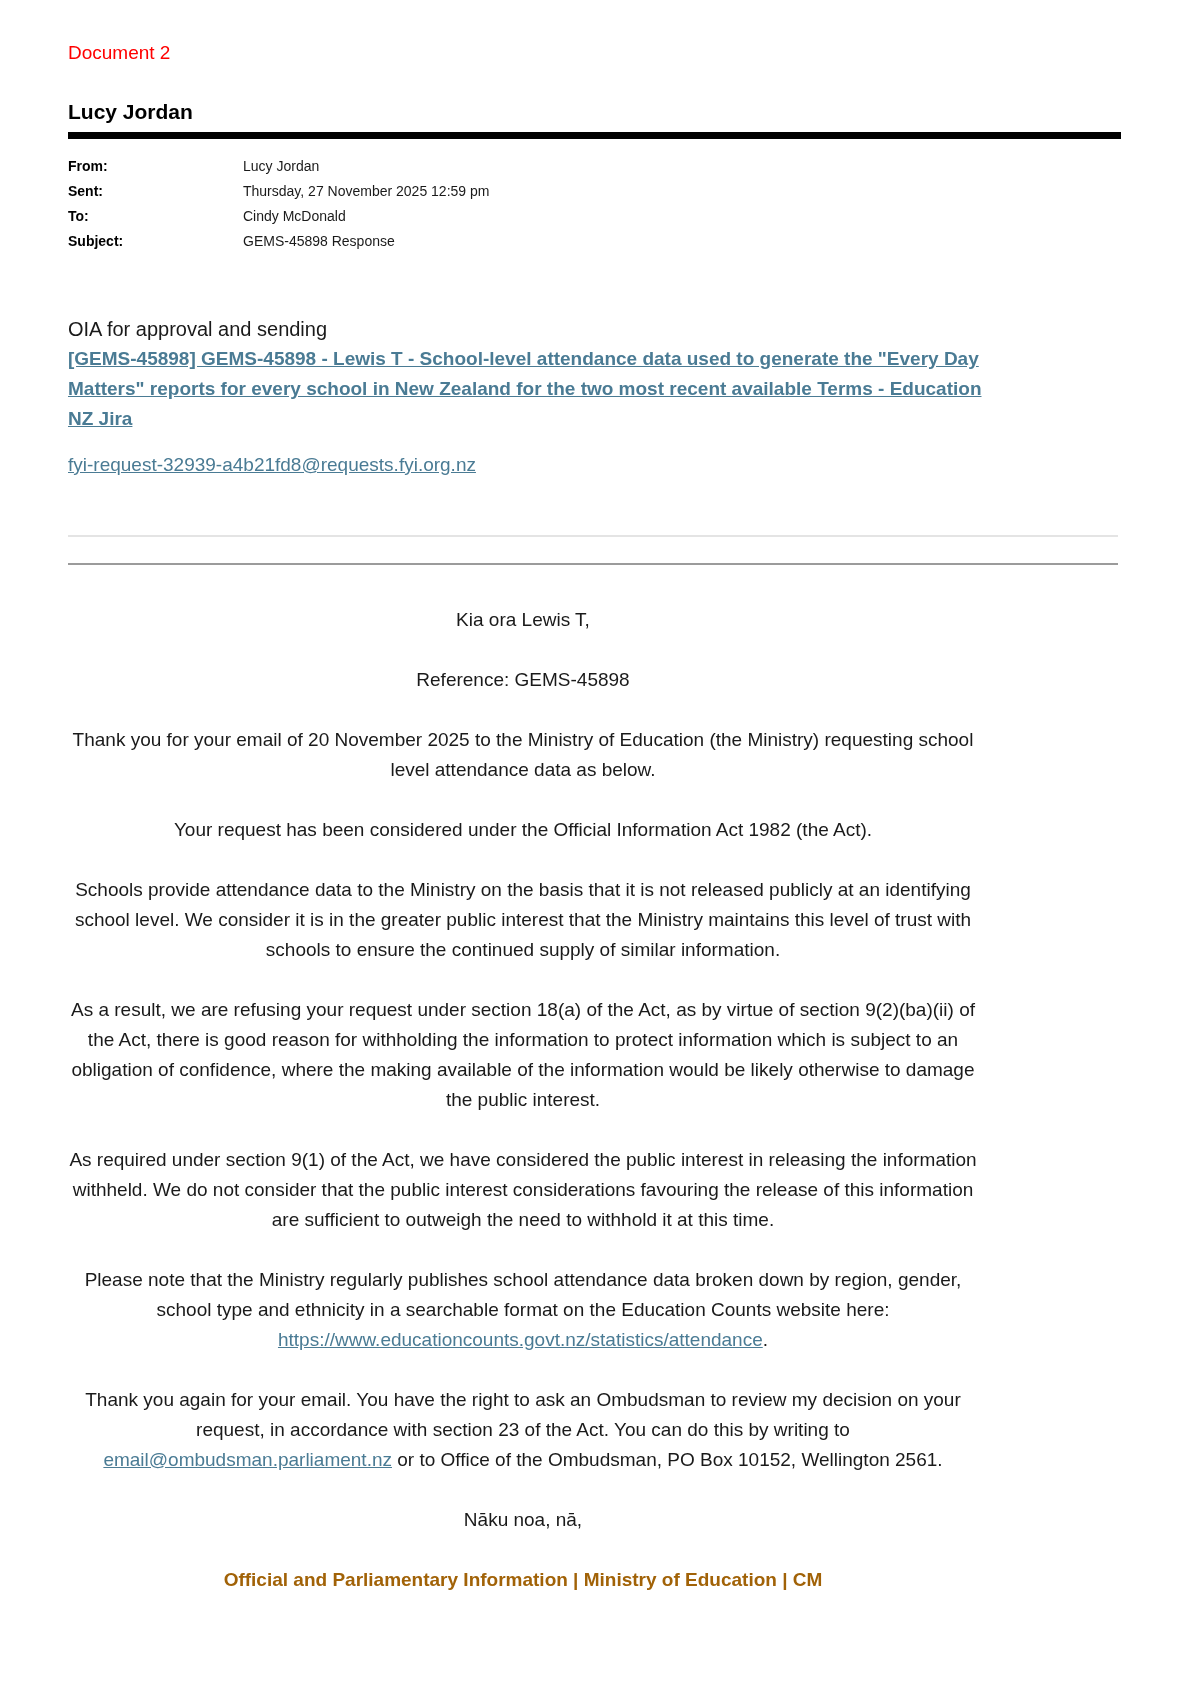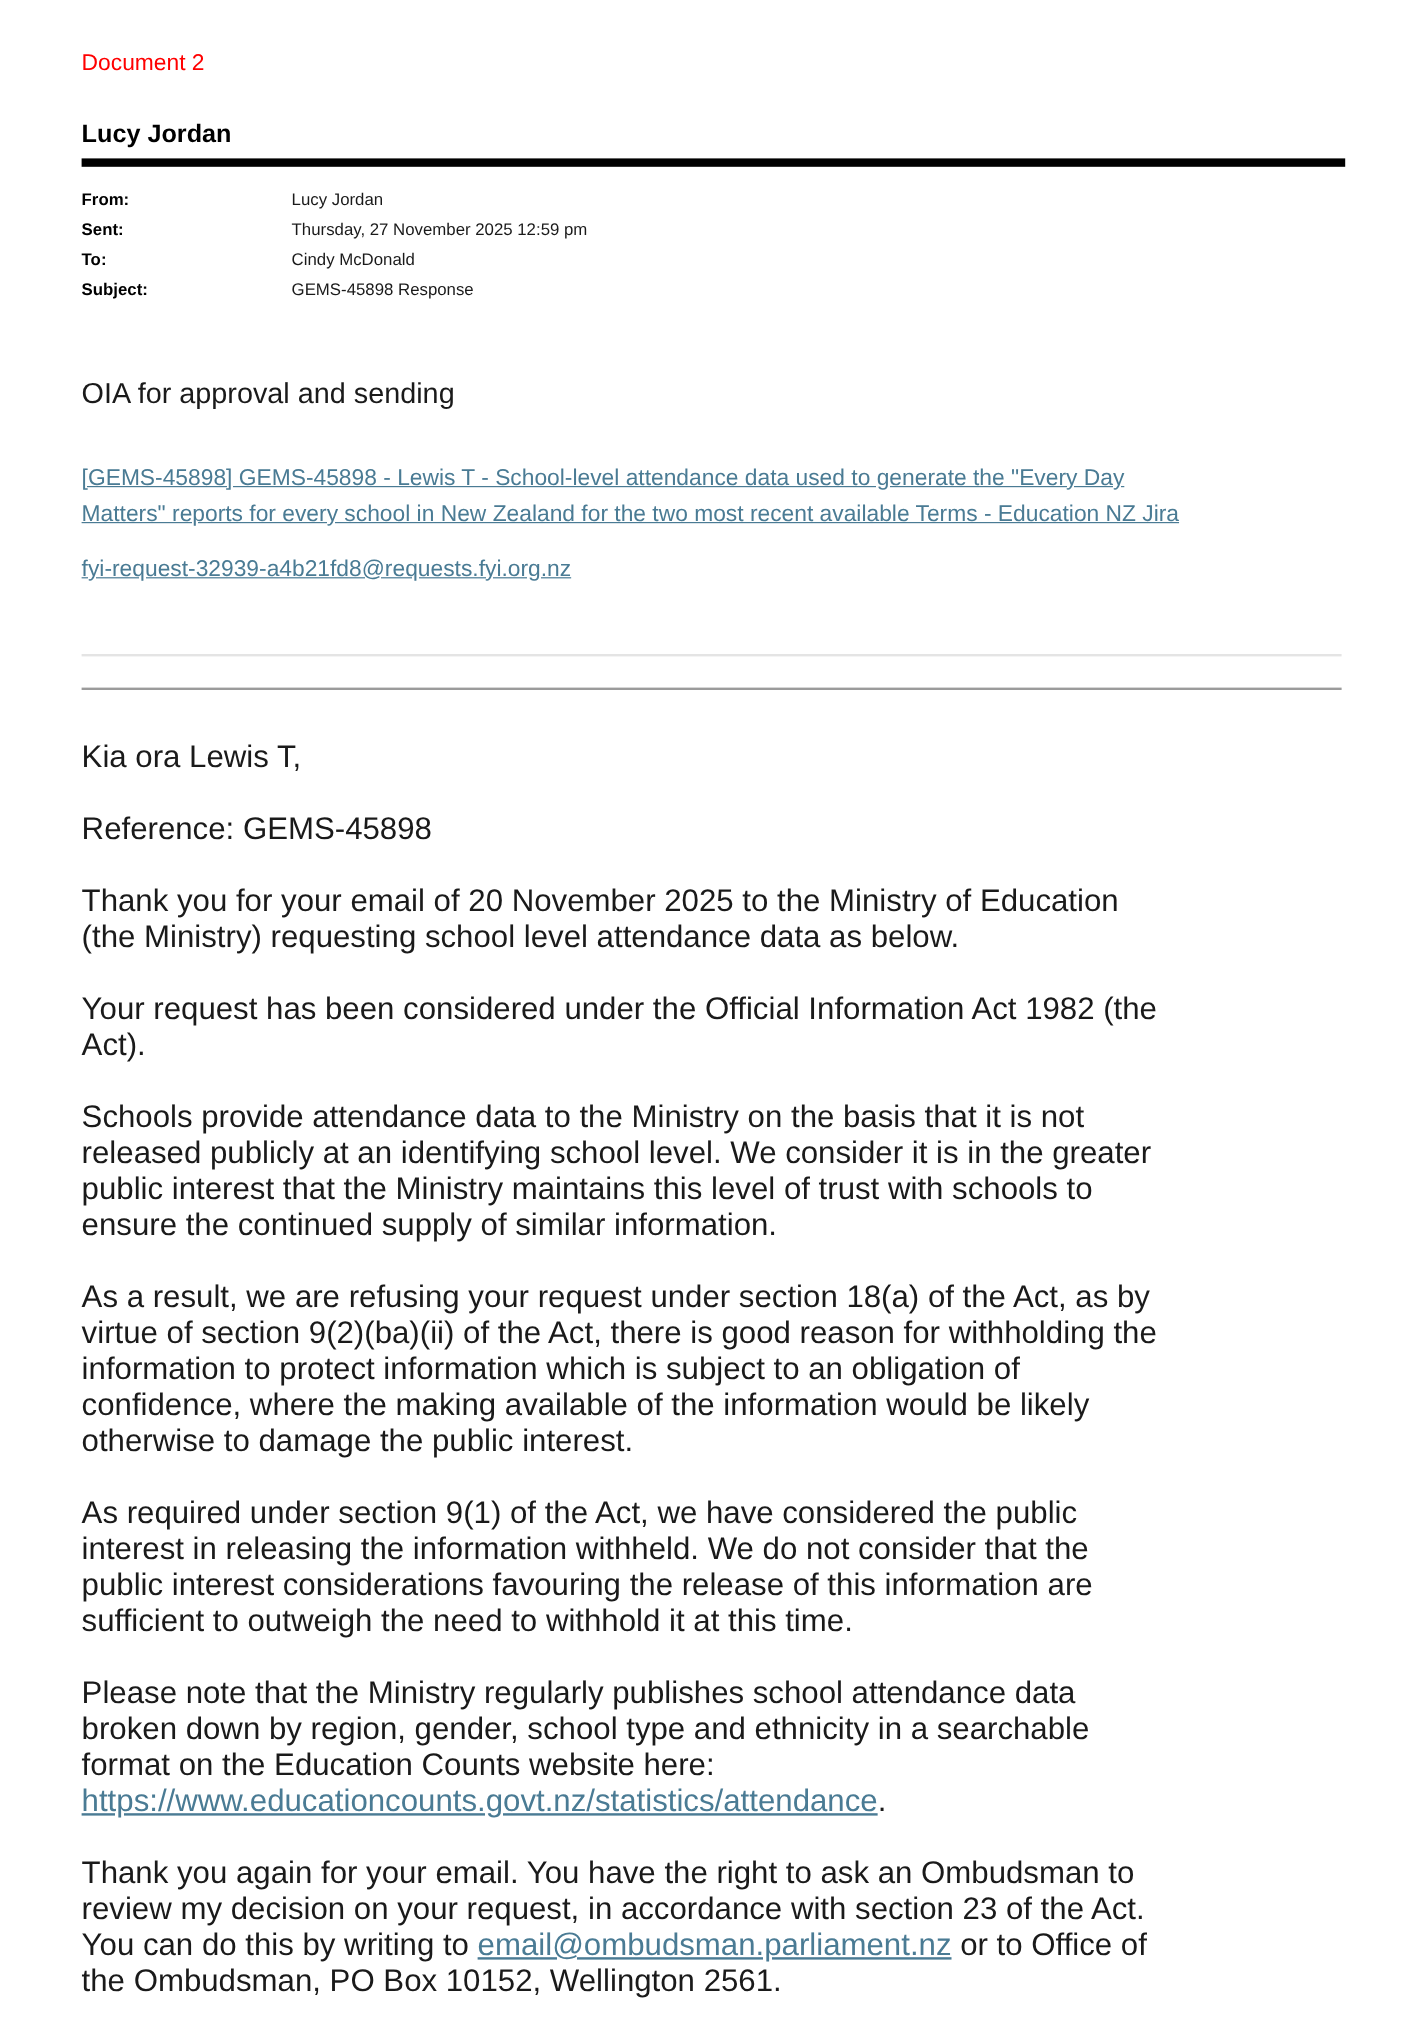--- a/index.html
+++ b/index.html
@@ -45,52 +45,53 @@
     font-weight: 700;
     width: 175px;
     color: #000000;
   }
   .meta td.value {
     font-weight: 400;
     color: #1a1a1a;
   }
   .note {
     margin-top: 60px;
-    font-size: 24px;
+    font-size: 20px;
     line-height: 30px;
   }
   .linkpara {
     font-size: 19px;
     line-height: 30px;
   }
-  .linkpara.jira { margin-top: 40px; max-width: 940px; }
+  .linkpara.jira { max-width: 940px; font-weight: bold; }
   .linkpara.fyi  { margin-top: 16px; max-width: 940px; }
   a.doclink {
     color: #4a7b94;
     text-decoration: underline;
     cursor: pointer;
   }
   .hr-light {
     margin-top: 55px;
     width: 1050px;
     height: 2px;
     background: #e4e4e4;
   }
   .hr-dark {
     margin-top: 26px;
     width: 1050px;
     height: 2px;
     background: #9b9b9b;
   }
   .bodytext p {
-    font-size: 26px;
+    font-size: 19px;
     line-height: 30px;
     max-width: 910px;
     margin-top: 30px;
     color: #1a1a1a;
+    text-align: center;
   }
   .bodytext p.first { margin-top: 40px; }
   .bodytext p.sig {
     font-weight: 700;
     color: #a16207;
   }
 </style>
 </head>
 <body>
 

